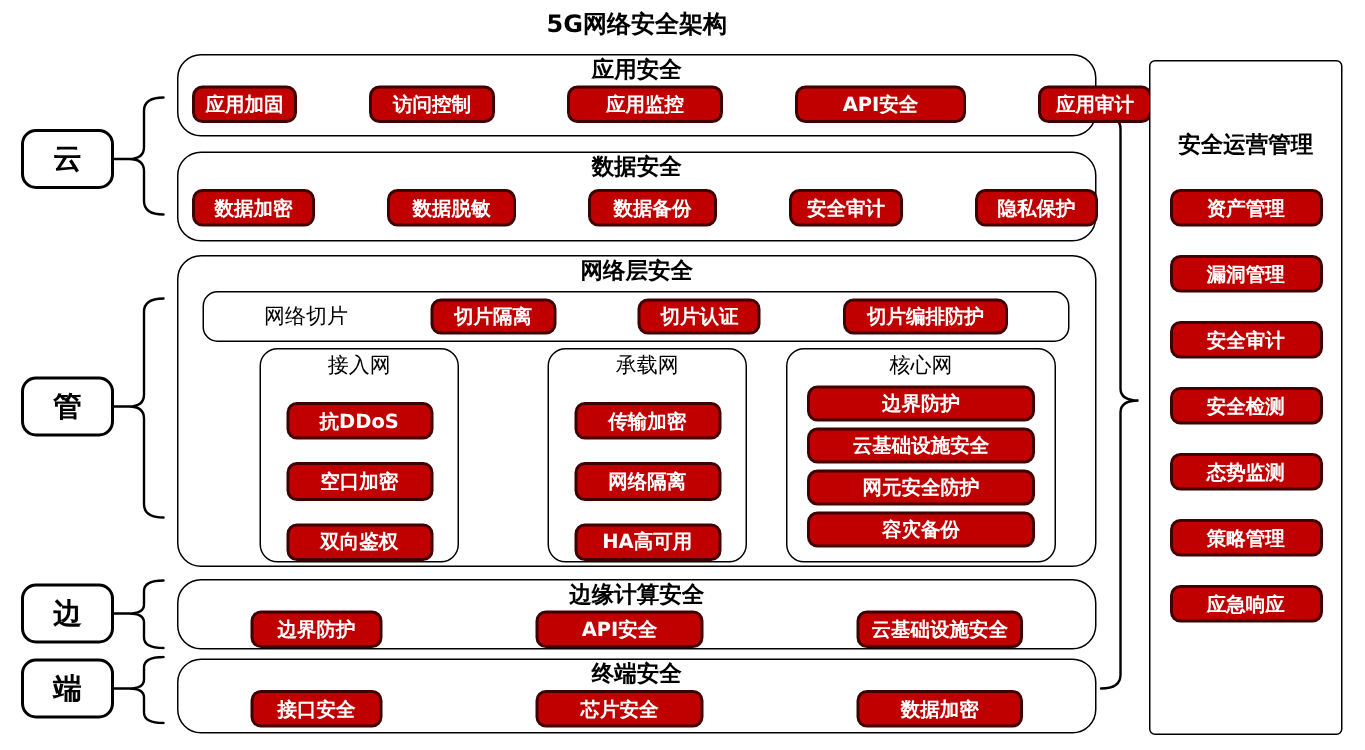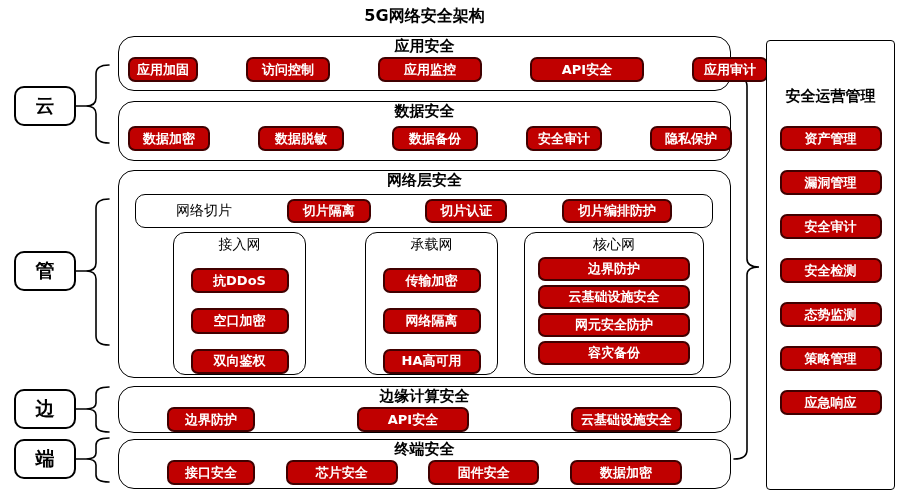--- a/index.html
+++ b/index.html
@@ -162,21 +162,20 @@
       <div class="rbtn">API安全</div>
       <div class="rbtn">云基础设施安全</div>
     </div>
   </div>
 
   <div class="section s5" style="top:439px;height:50px">
     <div class="section-title">终端安全</div>
     <div class="btn-row row4">
       <div class="rbtn">接口安全</div>
       <div class="rbtn">芯片安全</div>
-      <div class="rbtn">固件安全</div>
       <div class="rbtn">数据加密</div>
     </div>
   </div>
 
   <div class="ops-panel">
     <div class="ops-title">安全运营管理</div>
     <div class="ops-stack">
       <div class="rbtn">资产管理</div>
       <div class="rbtn">漏洞管理</div>
       <div class="rbtn">安全审计</div>

